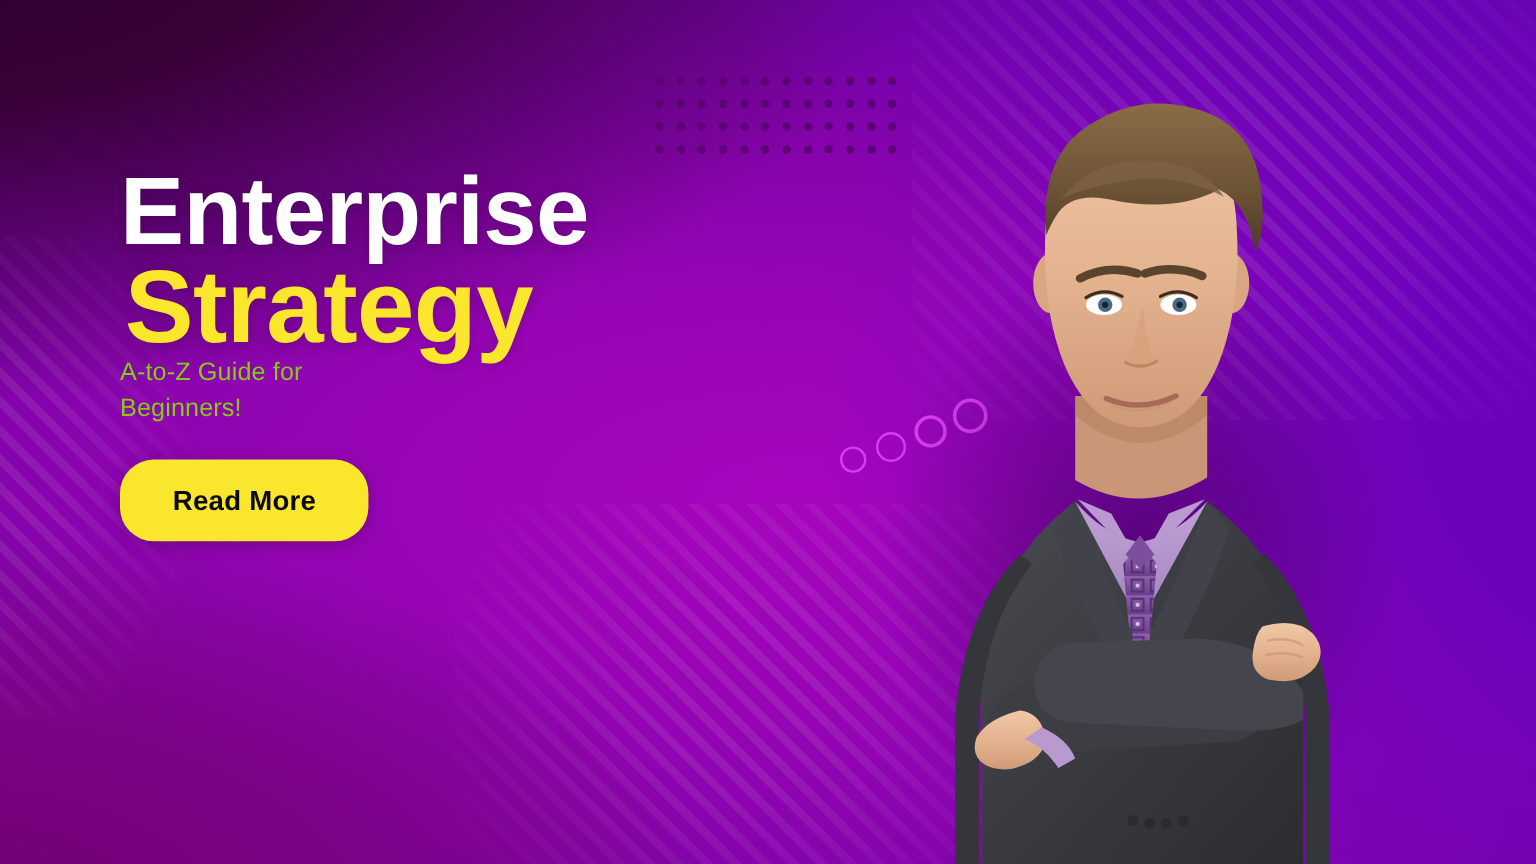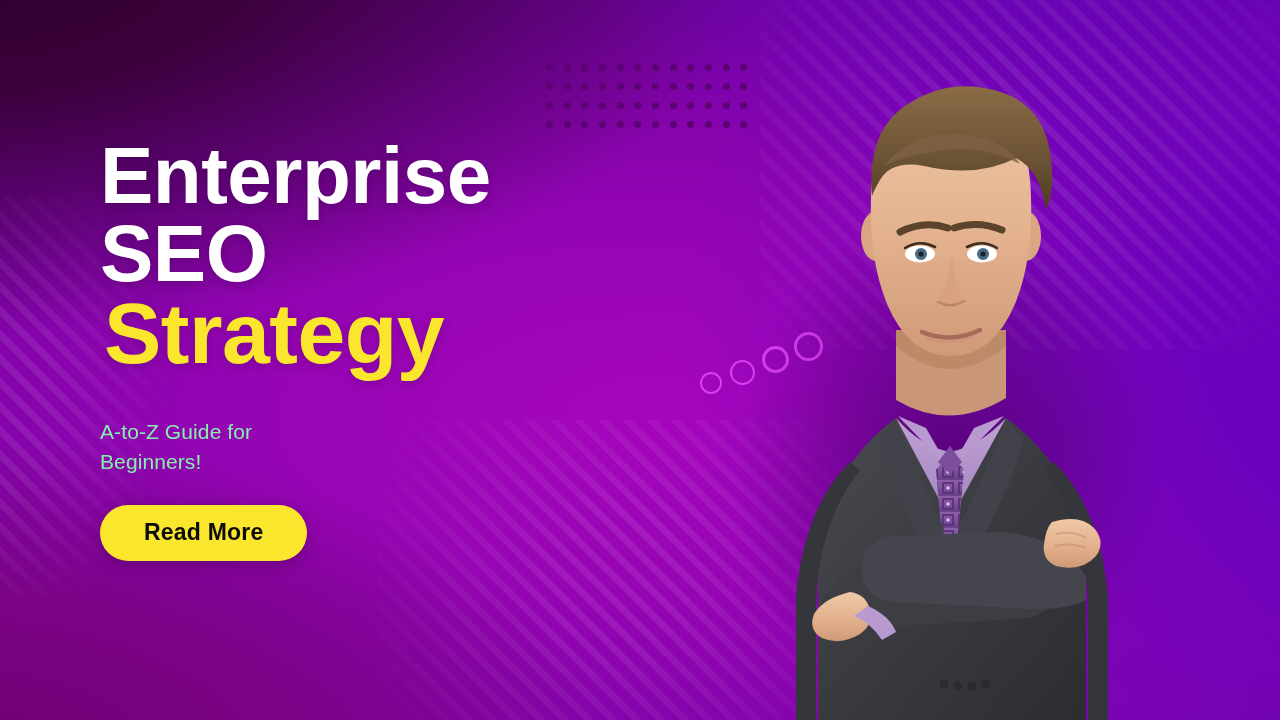--- a/index.html
+++ b/index.html
@@ -139,35 +139,34 @@
   .line-2 { margin-top:4px; }
   .line-3 {
     color:#f7e52e;
     font-size:86px;
     display:block;
     margin-top:4px;
     margin-left:4px;
     text-shadow:0 2px 10px rgba(60,0,70,0.30);
   }
   .subtitle {
-    margin-top:44px;
-    color:#86efac;
+    color:#84cc16;
     font-size:21px;
     font-weight:400;
     line-height:1.42;
     max-width:240px;
     letter-spacing:0.1px;
   }
   .cta {
     display:inline-flex;
     align-items:center;
     justify-content:center;
     margin-top:28px;
     padding:0 44px;
-    height:56px;
+    height:68px;
     border:none;
     border-radius:28px;
     background:#fae62d;
     color:#0b0b0b;
     font-family:"Liberation Sans", sans-serif;
     font-size:23px;
     font-weight:800;
     letter-spacing:0.2px;
     cursor:pointer;
     box-shadow:0 3px 14px rgba(40,0,50,0.30);
@@ -366,21 +365,20 @@
       <path d="M206 322 q10 46 45 50 q35 -4 45 -50 q-14 48 -45 52 q-31 -4 -45 -52 Z" fill="#cf9a78" opacity="0.35"></path>
     </svg>
   </div>
 
   <div class="bg-vignette"></div>
 
   <div class="content">
 
     <h1 class="headline">
       <span class="line-1" style="color: rgb(255, 255, 255); margin-top: 13px;">Enterprise</span>
-      <span class="line-2" style="color: rgb(255, 255, 255);">SEO</span>
       <span class="line-3" style="color: rgb(250, 230, 45);">Strategy</span>
     </h1>
 
     <p class="subtitle">A-to-Z Guide for Beginners!</p>
 
     <button class="cta" style="background: rgb(250, 230, 45); color: rgb(11, 11, 11);">Read More</button>
 
   </div>
 
 </div>

